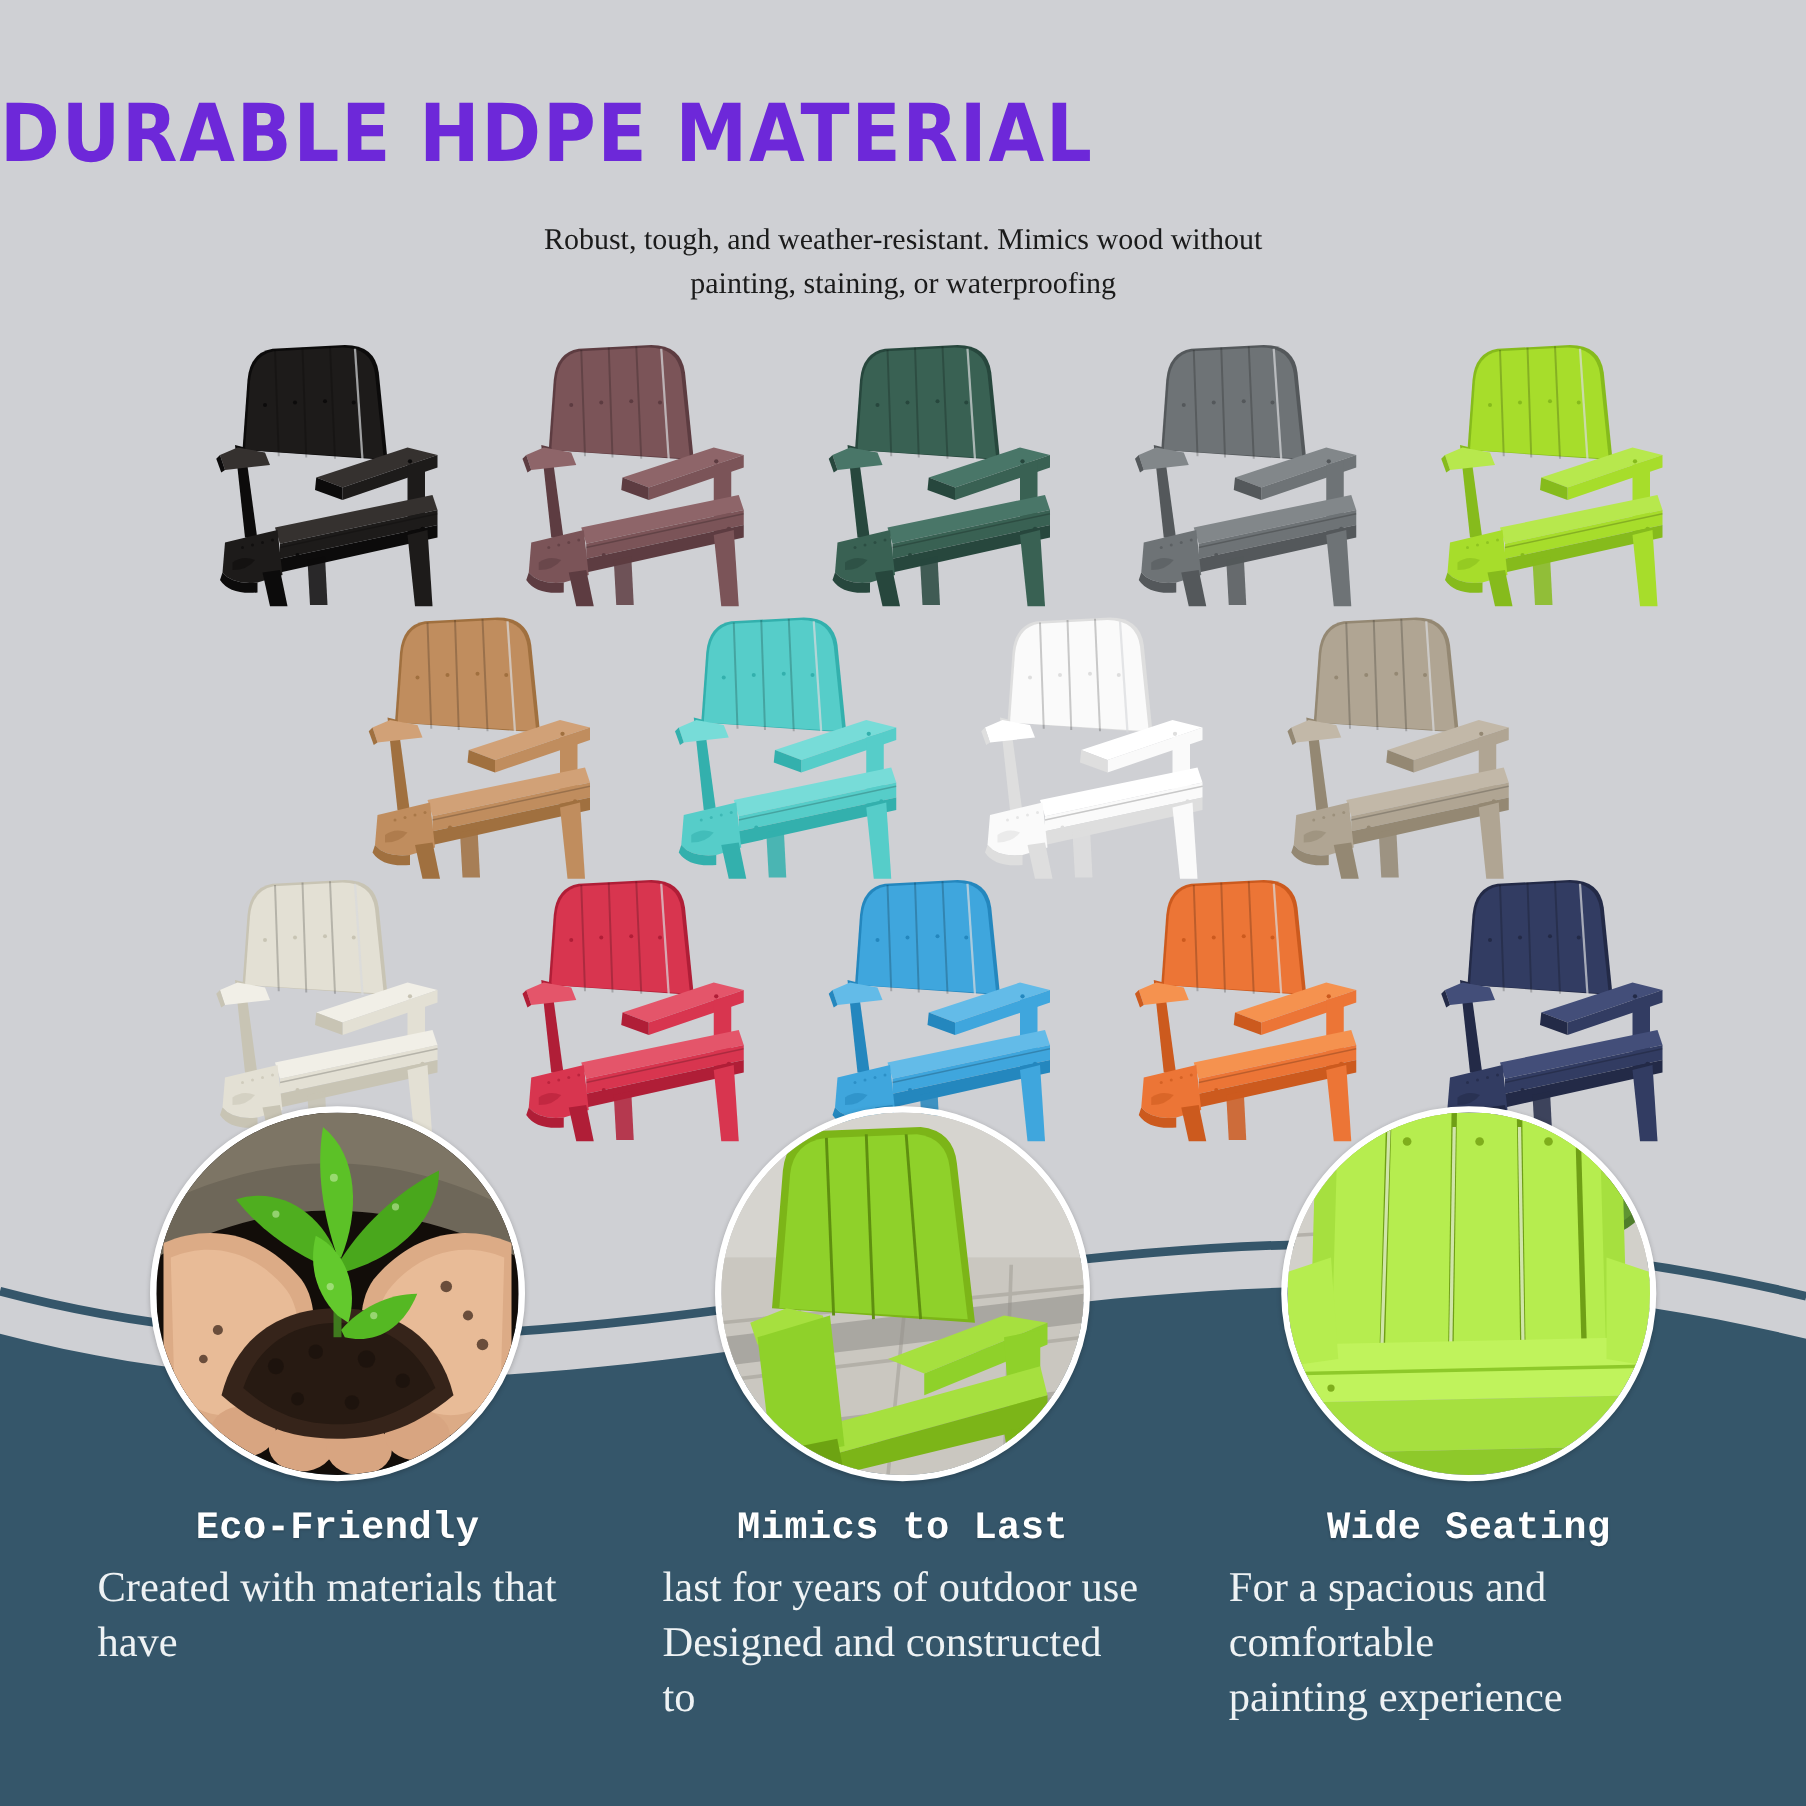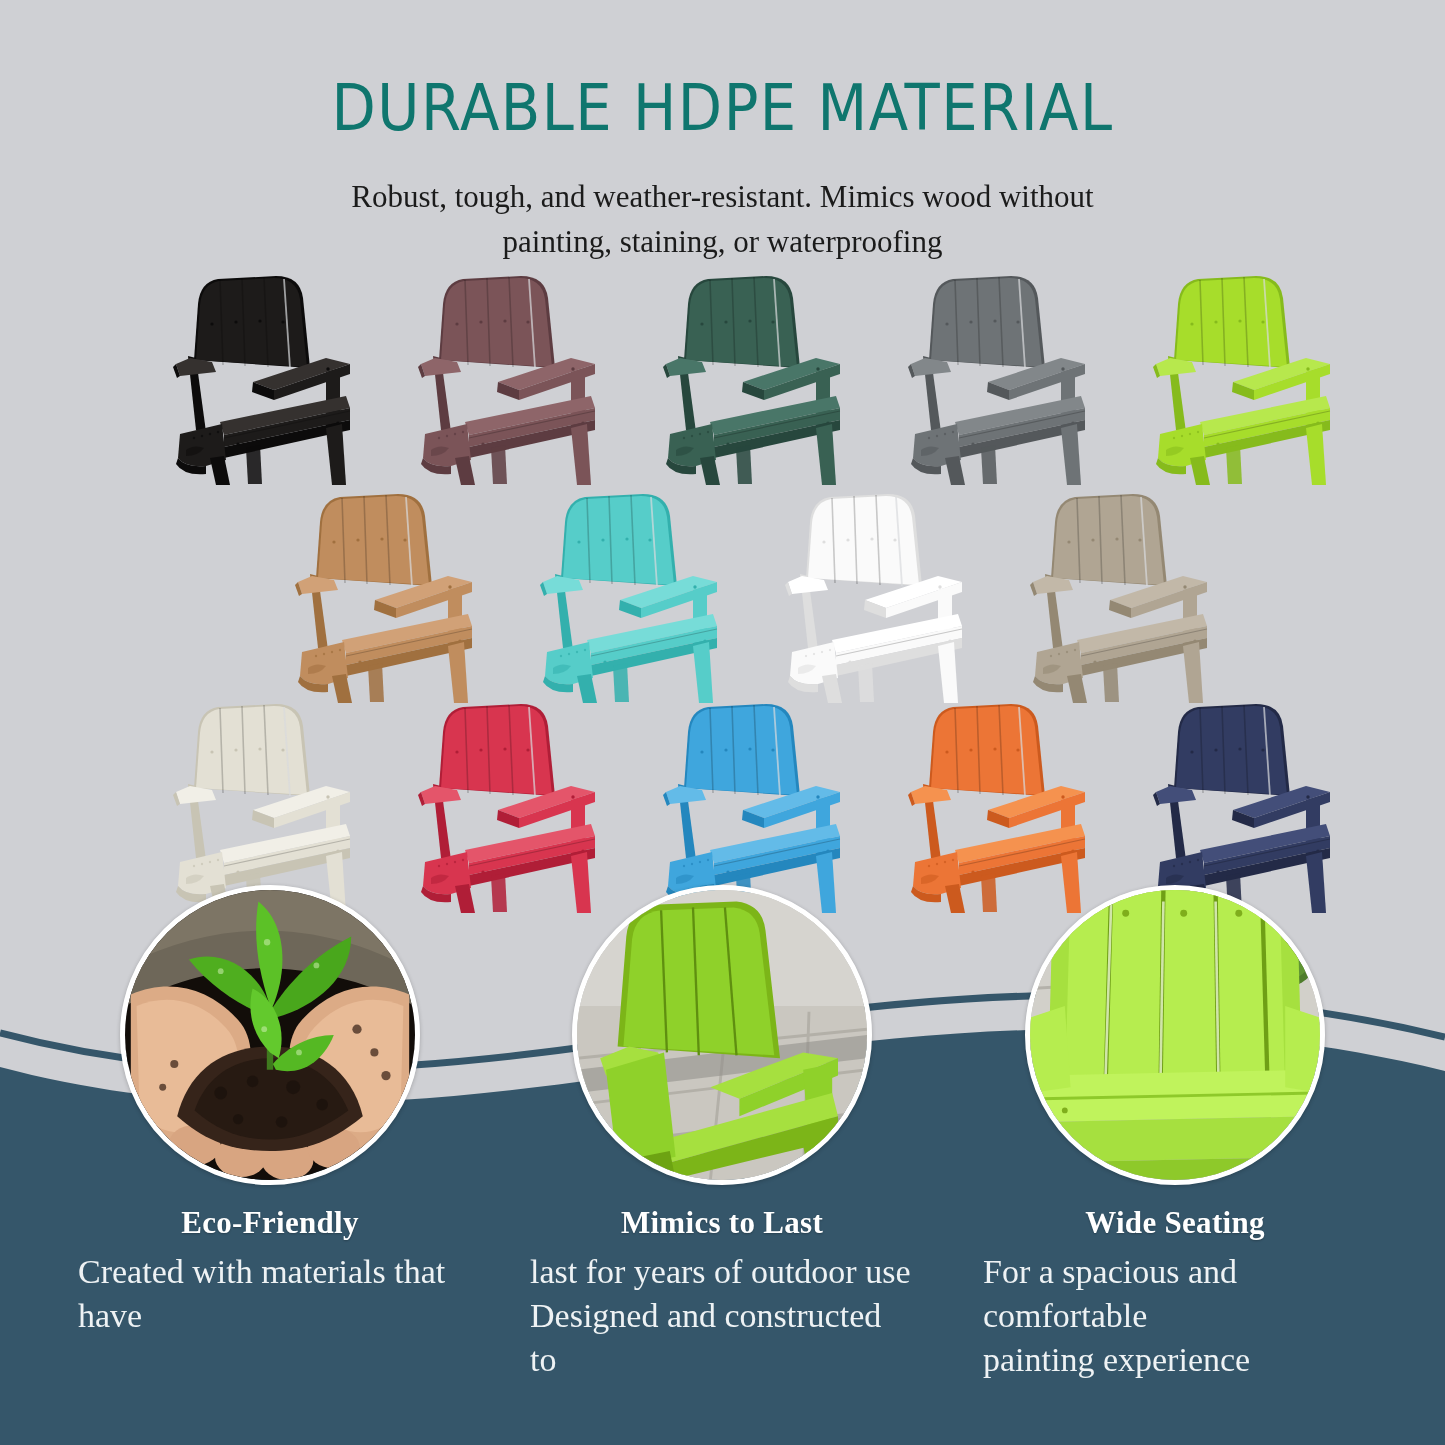--- a/index.html
+++ b/index.html
@@ -6,30 +6,29 @@
   body {
     width:1445px; height:1445px; overflow:hidden;
     font-family:"Liberation Sans", sans-serif;
     background:#cfd0d4; position:relative;
   }
   #stage { position:absolute; inset:0; }
 
   
   .title {
     position:absolute; top:76px; left:0; width:100%;
-    text-align:center;
     font-family:"DejaVu Sans Condensed","Liberation Sans", sans-serif;
-    font-weight:normal; font-size:64px; letter-spacing:1.5px;
-    color:#0f766e; line-height:1;
+    font-weight:bold; font-size:64px; letter-spacing:1.5px;
+    color:#6d28d9; line-height:1;
   }
   .subtitle {
     position:absolute; top:175px; left:50%; transform:translateX(-50%);
     width:1000px; text-align:center;
     font-family:"Liberation Serif", serif;
-    font-size:31px; line-height:1.45; color:#1b1b1b;
+    font-size:24px; line-height:1.45; color:#1b1b1b;
   }
 
   
   .chair-rows { position:absolute; top:272px; left:0; width:100%; }
   .chair-row { position:relative; height:215px; }
   .chair-row.r2 { height:205px; }
   .chair-cell {
     position:absolute; width:245px; height:215px; top:0;
   }
 
@@ -50,21 +49,21 @@
   .feature { position:absolute; width:420px; top:0; }
   .circle {
     position:relative; width:300px; height:300px; margin:0 auto;
     border-radius:50%; overflow:hidden;
     border:5px solid #ffffff;
     box-shadow:0 1px 4px rgba(0,0,0,.22);
   }
   .circle > svg { position:absolute; left:0; top:0; width:100%; height:100%; }
   .feat-title {
     margin-top:20px; text-align:center; color:#ffffff;
-    font-family:Liberation Serif, serif;
+    font-family:Liberation Mono, monospace;
     font-weight:bold; font-size:31px; letter-spacing:.3px;
     text-shadow:0 1px 2px rgba(0,0,0,.25);
   }
   .feat-desc {
     margin-top:9px; text-align:left; color:#eef2f4;
     font-family:"Liberation Serif", serif;
     font-size:34px; line-height:1.3;
     padding:0 18px;
   }
 </style>

